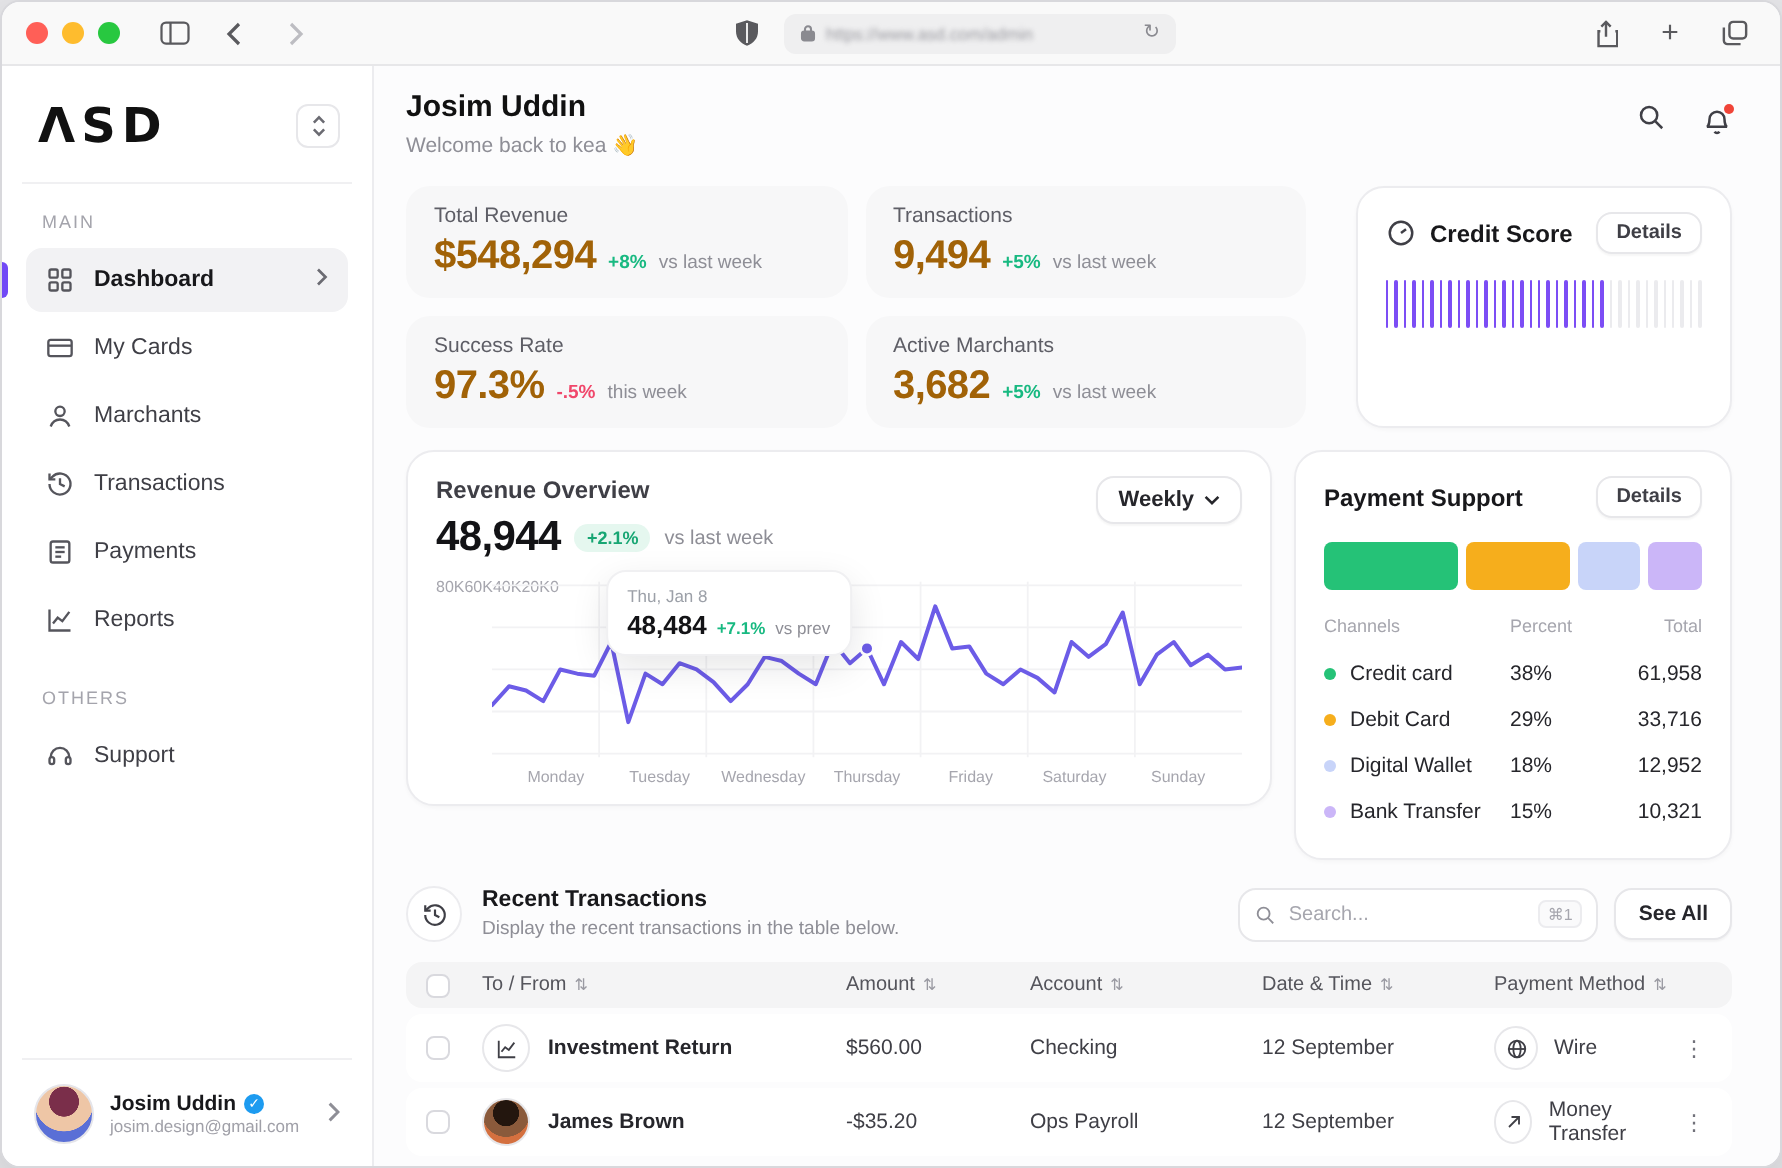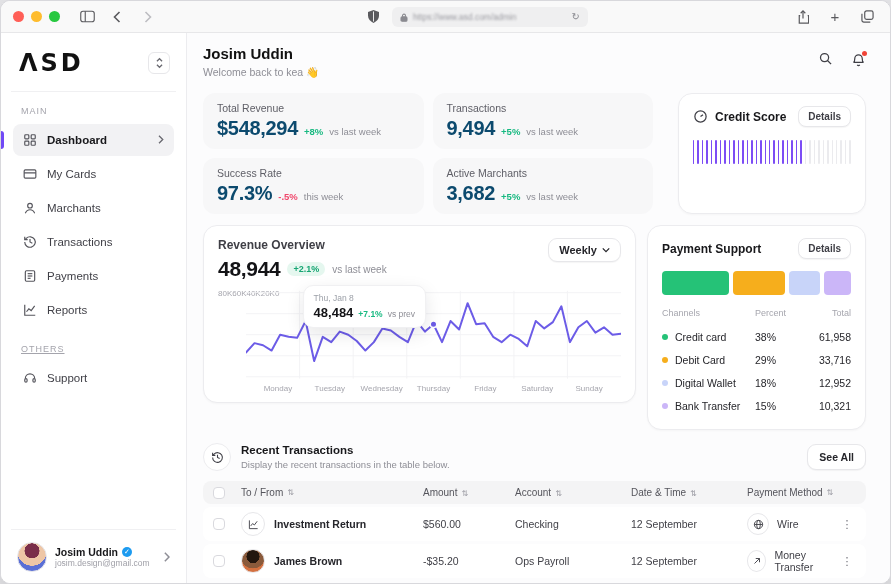--- a/index.html
+++ b/index.html
@@ -51,21 +51,21 @@
   .page-sub { font-size:10.5px; color:#8E8E96; margin-top:4px; }
   .header-icons { margin-left:auto; display:flex; gap:18px; align-items:center; color:#3F3F46; padding-top:6px; }
   .bell-wrap { position:relative; display:flex; }
   .bell-dot { position:absolute; top:-2px; right:-1px; width:5px; height:5px; border-radius:50%; background:#F04438; }
 
   .grid-top { display:flex; gap:25px; margin-top:14px; }
   .stats { flex:1; display:grid; grid-template-columns:1fr 1fr; gap:9px; }
   .stat-card { background:#F7F7F8; border-radius:12px; padding:9px 14px; }
   .stat-label { font-size:10.5px; color:#5E5E66; }
   .stat-line { display:flex; align-items:baseline; gap:6px; margin-top:3px; }
-  .stat-value { font-size:20px; font-weight:700; color:#0c4a6e; letter-spacing:-0.3px; }
+  .stat-value { font-size:20px; font-weight:700; color:#a16207; letter-spacing:-0.3px; }
   .delta { font-size:9.5px; font-weight:700; }
   .delta.pos { color:#18B981; } .delta.neg { color:#F0476B; }
   .delta-note { font-size:9.5px; color:#8E8E96; }
 
   .card { background:#FFF; border:1px solid #ECECEF; border-radius:14px; box-shadow:0 1px 2px rgba(16,16,20,.03); }
   .credit-card { width:188px; padding:12px 14px; }
   .card-head { display:flex; align-items:center; gap:7px; }
   .card-title { font-size:12px; font-weight:700; color:#18181B; }
   .details-btn { margin-left:auto; font-size:10px; font-weight:600; color:#3F3F46; background:#FFF; border:1px solid #E7E7EA; border-radius:8px; padding:4px 9px; cursor:pointer; box-shadow:0 1px 1px rgba(0,0,0,.04); }
   .credit-sentence { margin-top:11px; font-size:13px; color:#26262B; }
@@ -277,21 +277,21 @@
       <div class="sb-item">
         <span class="sb-ic">
           <svg width="14" height="14" viewBox="0 0 24 24" fill="none" stroke="currentColor" stroke-width="2">
               <path d="M3 3v18h18"></path>
               <polyline points="6 15 10 10 14 13 20 5"></polyline>
             </svg>
         </span>
         <span>Reports</span>
       </div>
 
-      <div class="sb-label" style="margin-top:14px;text-decoration:underline;">OTHERS</div>
+      <div class="sb-label" style="margin-top:14px;">OTHERS</div>
 
 
       <div class="sb-item">
         <span class="sb-ic">
           <svg width="14" height="14" viewBox="0 0 24 24" fill="none" stroke="currentColor" stroke-width="2">
               <path d="M4 13a8 8 0 0 1 16 0"></path>
               <rect x="3" y="13" width="4" height="6" rx="2"></rect>
               <rect x="17" y="13" width="4" height="6" rx="2"></rect>
             </svg>
         </span>
@@ -552,20 +552,30 @@
               <path d="M3 12a9 9 0 1 0 2.6-6.3L3 8"></path>
               <polyline points="3 3 3 8 8 8"></polyline>
               <polyline points="12 7 12 12 16 14"></polyline>
             </svg>
         </span>
         <div>
           <div class="trans-title">Recent Transactions</div>
           <div class="trans-sub">Display the recent transactions in the table below.</div>
         </div>
         <div class="trans-actions">
+          <div class="search-box">
+            <span style="color:#8E8E96;display:flex;">
+              <svg width="11" height="11" viewBox="0 0 24 24" fill="none" stroke="currentColor" stroke-width="2">
+                  <circle cx="10.5" cy="10.5" r="6.5"></circle>
+                  <line x1="15.5" y1="15.5" x2="21" y2="21"></line>
+                </svg>
+            </span>
+            <input placeholder="Search..." style="">
+            <span class="kbd">⌘1</span>
+          </div>
           <button class="see-all">See All</button>
         </div>
       </div>
 
       <div class="table">
         <div class="thead">
           <span class="c-check">
               <span class="checkbox"></span>
             </span>
           <span class="c-name">

